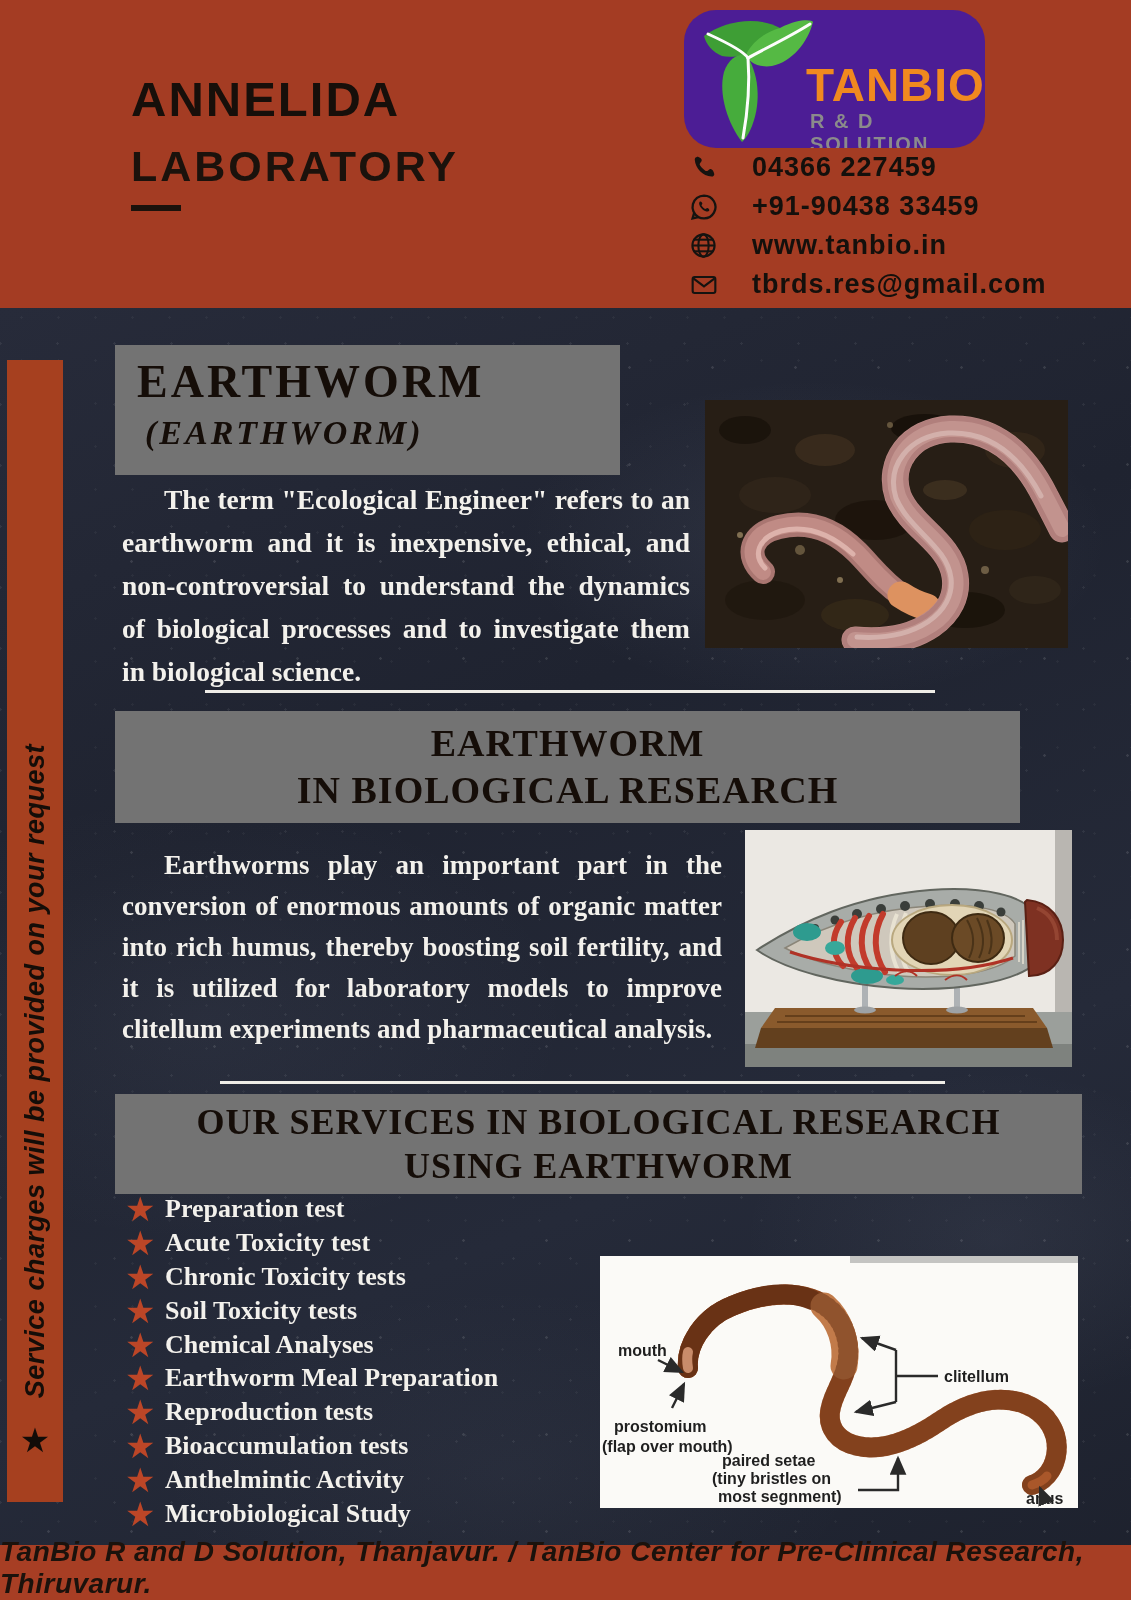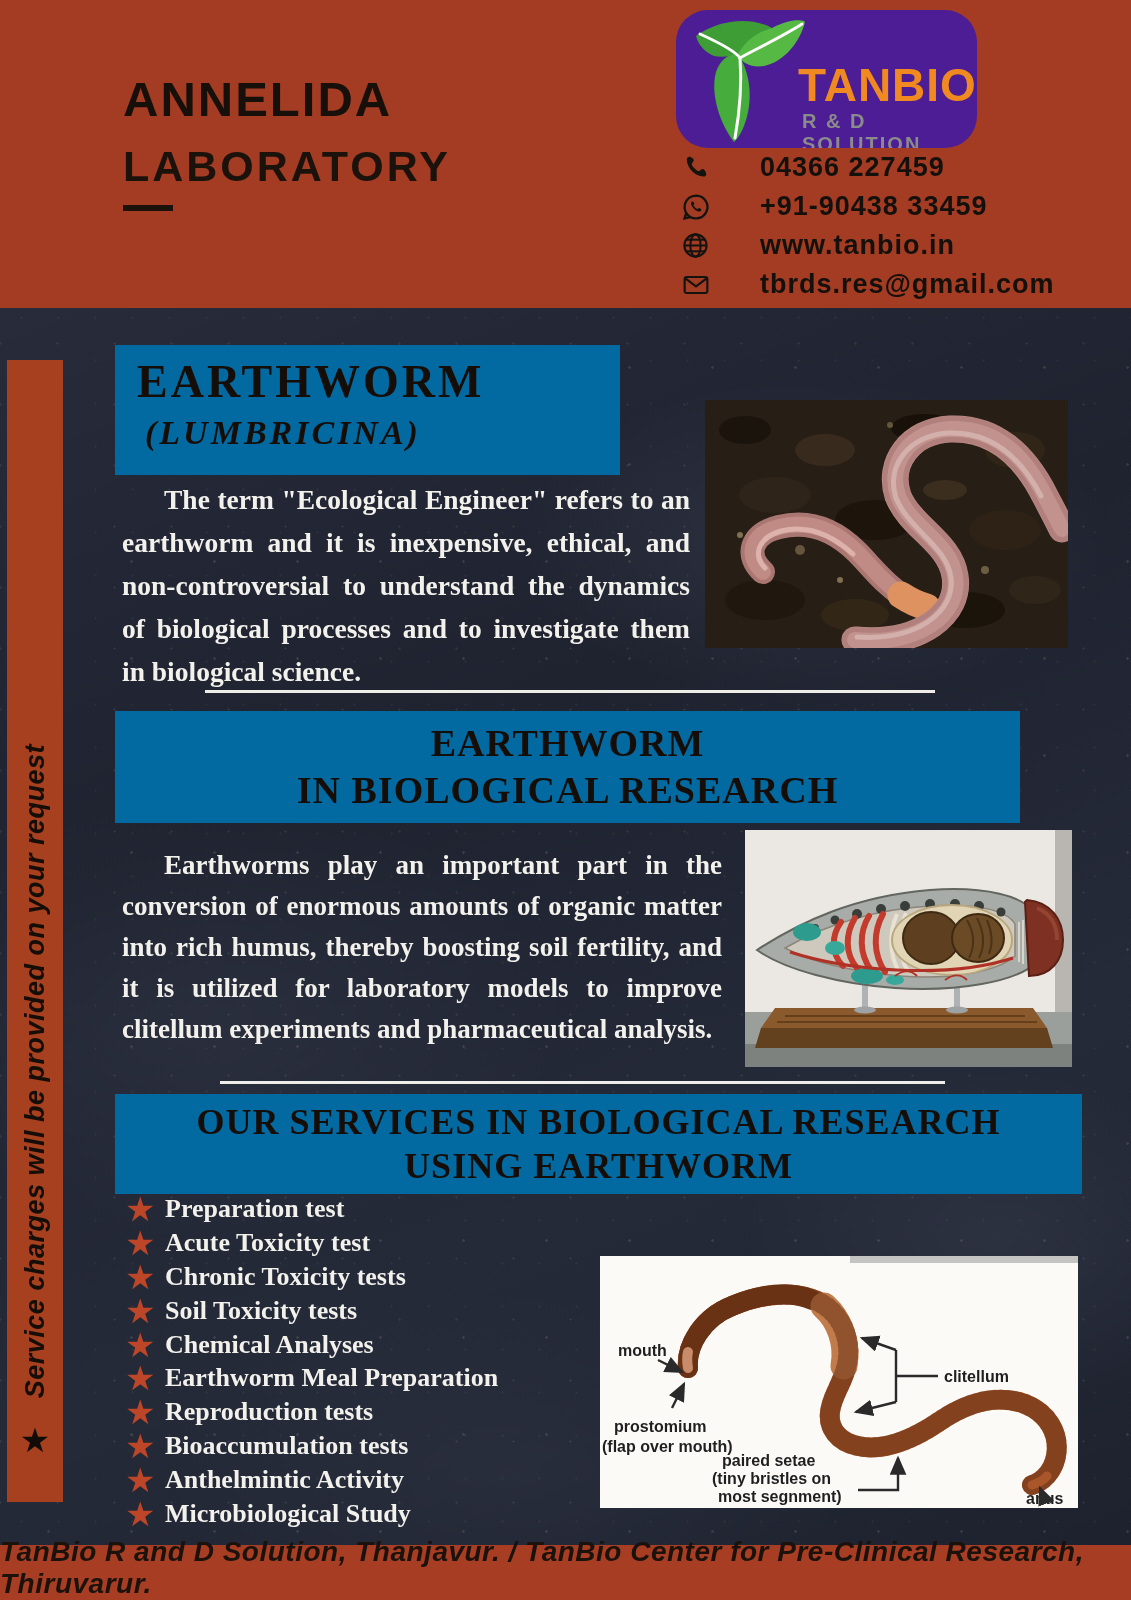--- a/index.html
+++ b/index.html
@@ -4,21 +4,21 @@
 <style>
   * { margin:0; padding:0; box-sizing:border-box; }
   html,body { background:#444; }
   #page {
     position:relative; width:1131px; height:1600px; overflow:hidden;
     font-family:"Liberation Sans", sans-serif;
     background:#A43C23;
   }
 
   
-  .top-band { position:absolute; left:8px; top:0; width:972px; height:308px; background:#A43C23; }
+  .top-band { position:absolute; left:16px; top:0; width:972px; height:308px; background:#A43C23; }
   .main-title { position:absolute; left:115px; top:72px; color:#170F0A; }
   .title-l1, .title-l2 {
     font-weight:800; font-size:49px; letter-spacing:2px; line-height:54px;
   }
   .title-l3 {
     margin-top:16px; font-weight:600; font-size:43px; letter-spacing:3px; color:#1B120C;
   }
   .title-underline { width:50px; height:6px; background:#1B120C; margin-top:14px; }
 
   .logo-card {
@@ -31,21 +31,21 @@
     letter-spacing:1px; color:#F0891F; font-stretch:condensed;
   }
   .logo-tagline {
     position:absolute; left:126px; top:100px; font-weight:600; font-size:20px;
     letter-spacing:2px; color:#8B8B8B;
   }
 
   .contact-list { position:absolute; left:672px; top:148px; width:440px; }
   .contact-row { display:flex; align-items:center; height:39px; }
   .cicon { width:44px; display:flex; justify-content:flex-start; align-items:center; }
-  .cvalue { font-weight:800; font-size:27px; color:#14100C; letter-spacing:1px; margin-left:36px; }
+  .cvalue { font-weight:800; font-size:27px; color:#14100C; letter-spacing:1px; margin-left:20px; }
 
   
   .main-dark {
     position:absolute; left:0; top:308px; width:1131px; height:1292px;
     background:
       radial-gradient(ellipse 420px 230px at 72% 18%, rgba(160,170,195,0.10), transparent 70%),
       radial-gradient(ellipse 520px 320px at 18% 55%, rgba(150,160,185,0.07), transparent 70%),
       radial-gradient(ellipse 360px 240px at 88% 72%, rgba(160,170,195,0.08), transparent 70%),
       radial-gradient(ellipse 500px 260px at 45% 90%, rgba(140,150,175,0.06), transparent 70%),
       linear-gradient(158deg, #272b3a 0%, #1f2330 35%, #252a39 65%, #1d212d 100%);
@@ -65,21 +65,21 @@
   .strip-text {
     position:absolute; bottom:104px; left:50%;
     transform:translateX(-50%) rotate(180deg);
     writing-mode:vertical-rl;
     font-style:italic; font-weight:700; font-size:27px; letter-spacing:.5px;
     color:#140D08; white-space:nowrap;
   }
   .strip-star { position:absolute; bottom:42px; left:50%; transform:translateX(-50%); font-size:34px; color:#120C08; }
 
   
-  .red-block { position:absolute; background:#0369a1; z-index:2; }
+  .red-block { position:absolute; background:#737373; z-index:2; }
   .hdr-earthworm { left:115px; top:345px; width:505px; height:130px; padding:10px 0 0 22px; }
   .hdr-earthworm .h1 {
     font-family:"Liberation Serif", serif; font-weight:700; font-size:46px;
     letter-spacing:3px; color:#150D08;
   }
   .hdr-earthworm .h2 {
     font-family:"Liberation Serif", serif; font-weight:700; font-style:italic; font-size:34px;
     letter-spacing:3px; color:#150D08; margin-top:6px; margin-left:8px;
   }
   .banner { display:flex; flex-direction:column; justify-content:center; align-items:center; text-align:center; }
@@ -199,21 +199,21 @@
 
   <div class="main-dark"></div>
 
   <div class="side-strip">
     <div class="strip-text">Service charges will be provided on your request</div>
     <div class="strip-star">★</div>
   </div>
 
   <div class="red-block hdr-earthworm">
     <div class="h1">EARTHWORM</div>
-    <div class="h2">(LUMBRICINA)</div>
+    <div class="h2">(EARTHWORM)</div>
   </div>
 
   <p class="para para-1">The term "Ecological Engineer" refers to an earthworm and it is inexpensive, ethical, and non-controversial to understand the dynamics of biological processes and to investigate them in biological science.</p>
 
   <div class="photo photo-worm">
     <svg width="363" height="248" viewBox="0 0 363 248">
       <rect width="363" height="248" fill="#271E15"></rect>
       <g opacity="0.9">
         <ellipse cx="40" cy="30" rx="26" ry="14" fill="#1A130C"></ellipse>
         <ellipse cx="120" cy="50" rx="30" ry="16" fill="#3A2C1D"></ellipse>

